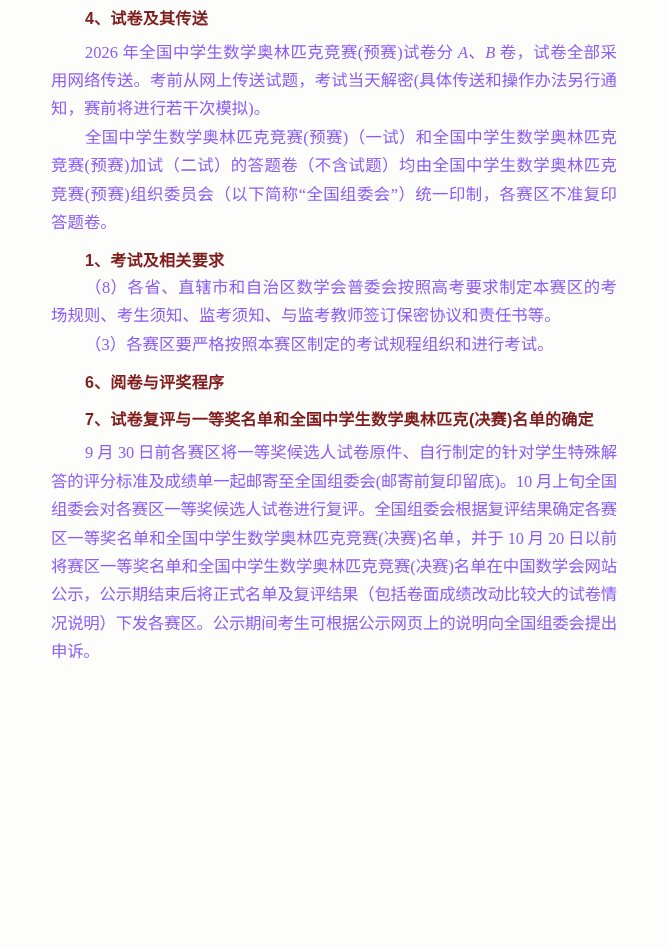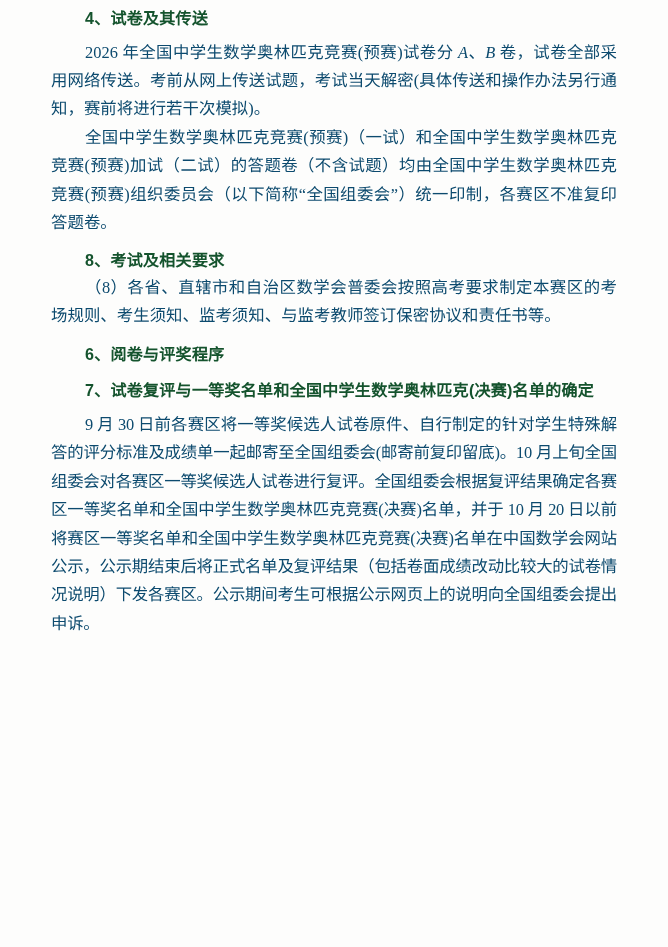--- a/index.html
+++ b/index.html
@@ -32,34 +32,34 @@
     width: 566px;
     box-sizing: border-box;
   }
 
   
   .heading {
     font-family: "Liberation Sans", "DejaVu Sans", sans-serif;
     font-weight: 700;
     font-size: 16.1px;
     line-height: 25.6px;
-    color: #14532d;
+    color: #7f1d1d;
     text-indent: 34px;
     letter-spacing: 0.2px;
     margin: 0;
     padding: 0;
     white-space: nowrap;
   }
   .heading.h-gap-top { margin-top: 11px; }
 
   
   .para {
     font-size: 16.4px;
     line-height: 28.4px;
-    color: #0c4a6e;
+    color: #8b5cf6;
     text-indent: 34px;
     margin: 0;
     padding: 0;
     text-align: justify;
     text-justify: inter-character;
     letter-spacing: 0.05px;
     word-break: break-all;
   }
   .para.p-gap { margin-top: 7px; }
   .para.p-gap-lg { }
@@ -85,25 +85,26 @@
 
     <p class="para p-gap">
       <span class="num">2026</span>
       年全国中学生数学奥林匹克竞赛(预赛)试卷分
       <span class="ital">A</span>、<span class="ital">B</span>
       卷，试卷全部采用网络传送。考前从网上传送试题，考试当天解密(具体传送和操作办法另行通知，赛前将进行若干次模拟)。
     </p>
 
     <p class="para p-gap-lg">全国中学生数学奥林匹克竞赛(预赛)（一试）和全国中学生数学奥林匹克竞赛(预赛)加试（二试）的答题卷（不含试题）均由全国中学生数学奥林匹克竞赛(预赛)组织委员会（以下简称“全国组委会”）统一印制，各赛区不准复印答题卷。</p>
 
-    <h2 class="heading h-gap-top">8、考试及相关要求</h2>
+    <h2 class="heading h-gap-top">1、考试及相关要求</h2>
 
 
     <p class="para p-gap-lg">（8）各省、直辖市和自治区数学会普委会按照高考要求制定本赛区的考场规则、考生须知、监考须知、与监考教师签订保密协议和责任书等。</p>
 
+    <p class="para p-gap-lg">（3）各赛区要严格按照本赛区制定的考试规程组织和进行考试。</p>
 
     <h2 class="heading h-gap-top">6、阅卷与评奖程序</h2>
 
 
     <h2 class="heading h-gap-top">7、试卷复评与一等奖名单和全国中学生数学奥林匹克(决赛)名单的确定</h2>
 
     <p class="para p-gap dense">9 月 30 日前各赛区将一等奖候选人试卷原件、自行制定的针对学生特殊解答的评分标准及成绩单一起邮寄至全国组委会(邮寄前复印留底)。10 月上旬全国组委会对各赛区一等奖候选人试卷进行复评。全国组委会根据复评结果确定各赛区一等奖名单和全国中学生数学奥林匹克竞赛(决赛)名单，并于 10 月 20 日以前将赛区一等奖名单和全国中学生数学奥林匹克竞赛(决赛)名单在中国数学会网站公示，公示期结束后将正式名单及复评结果（包括卷面成绩改动比较大的试卷情况说明）下发各赛区。公示期间考生可根据公示网页上的说明向全国组委会提出申诉。</p>
 
   </div>
 

